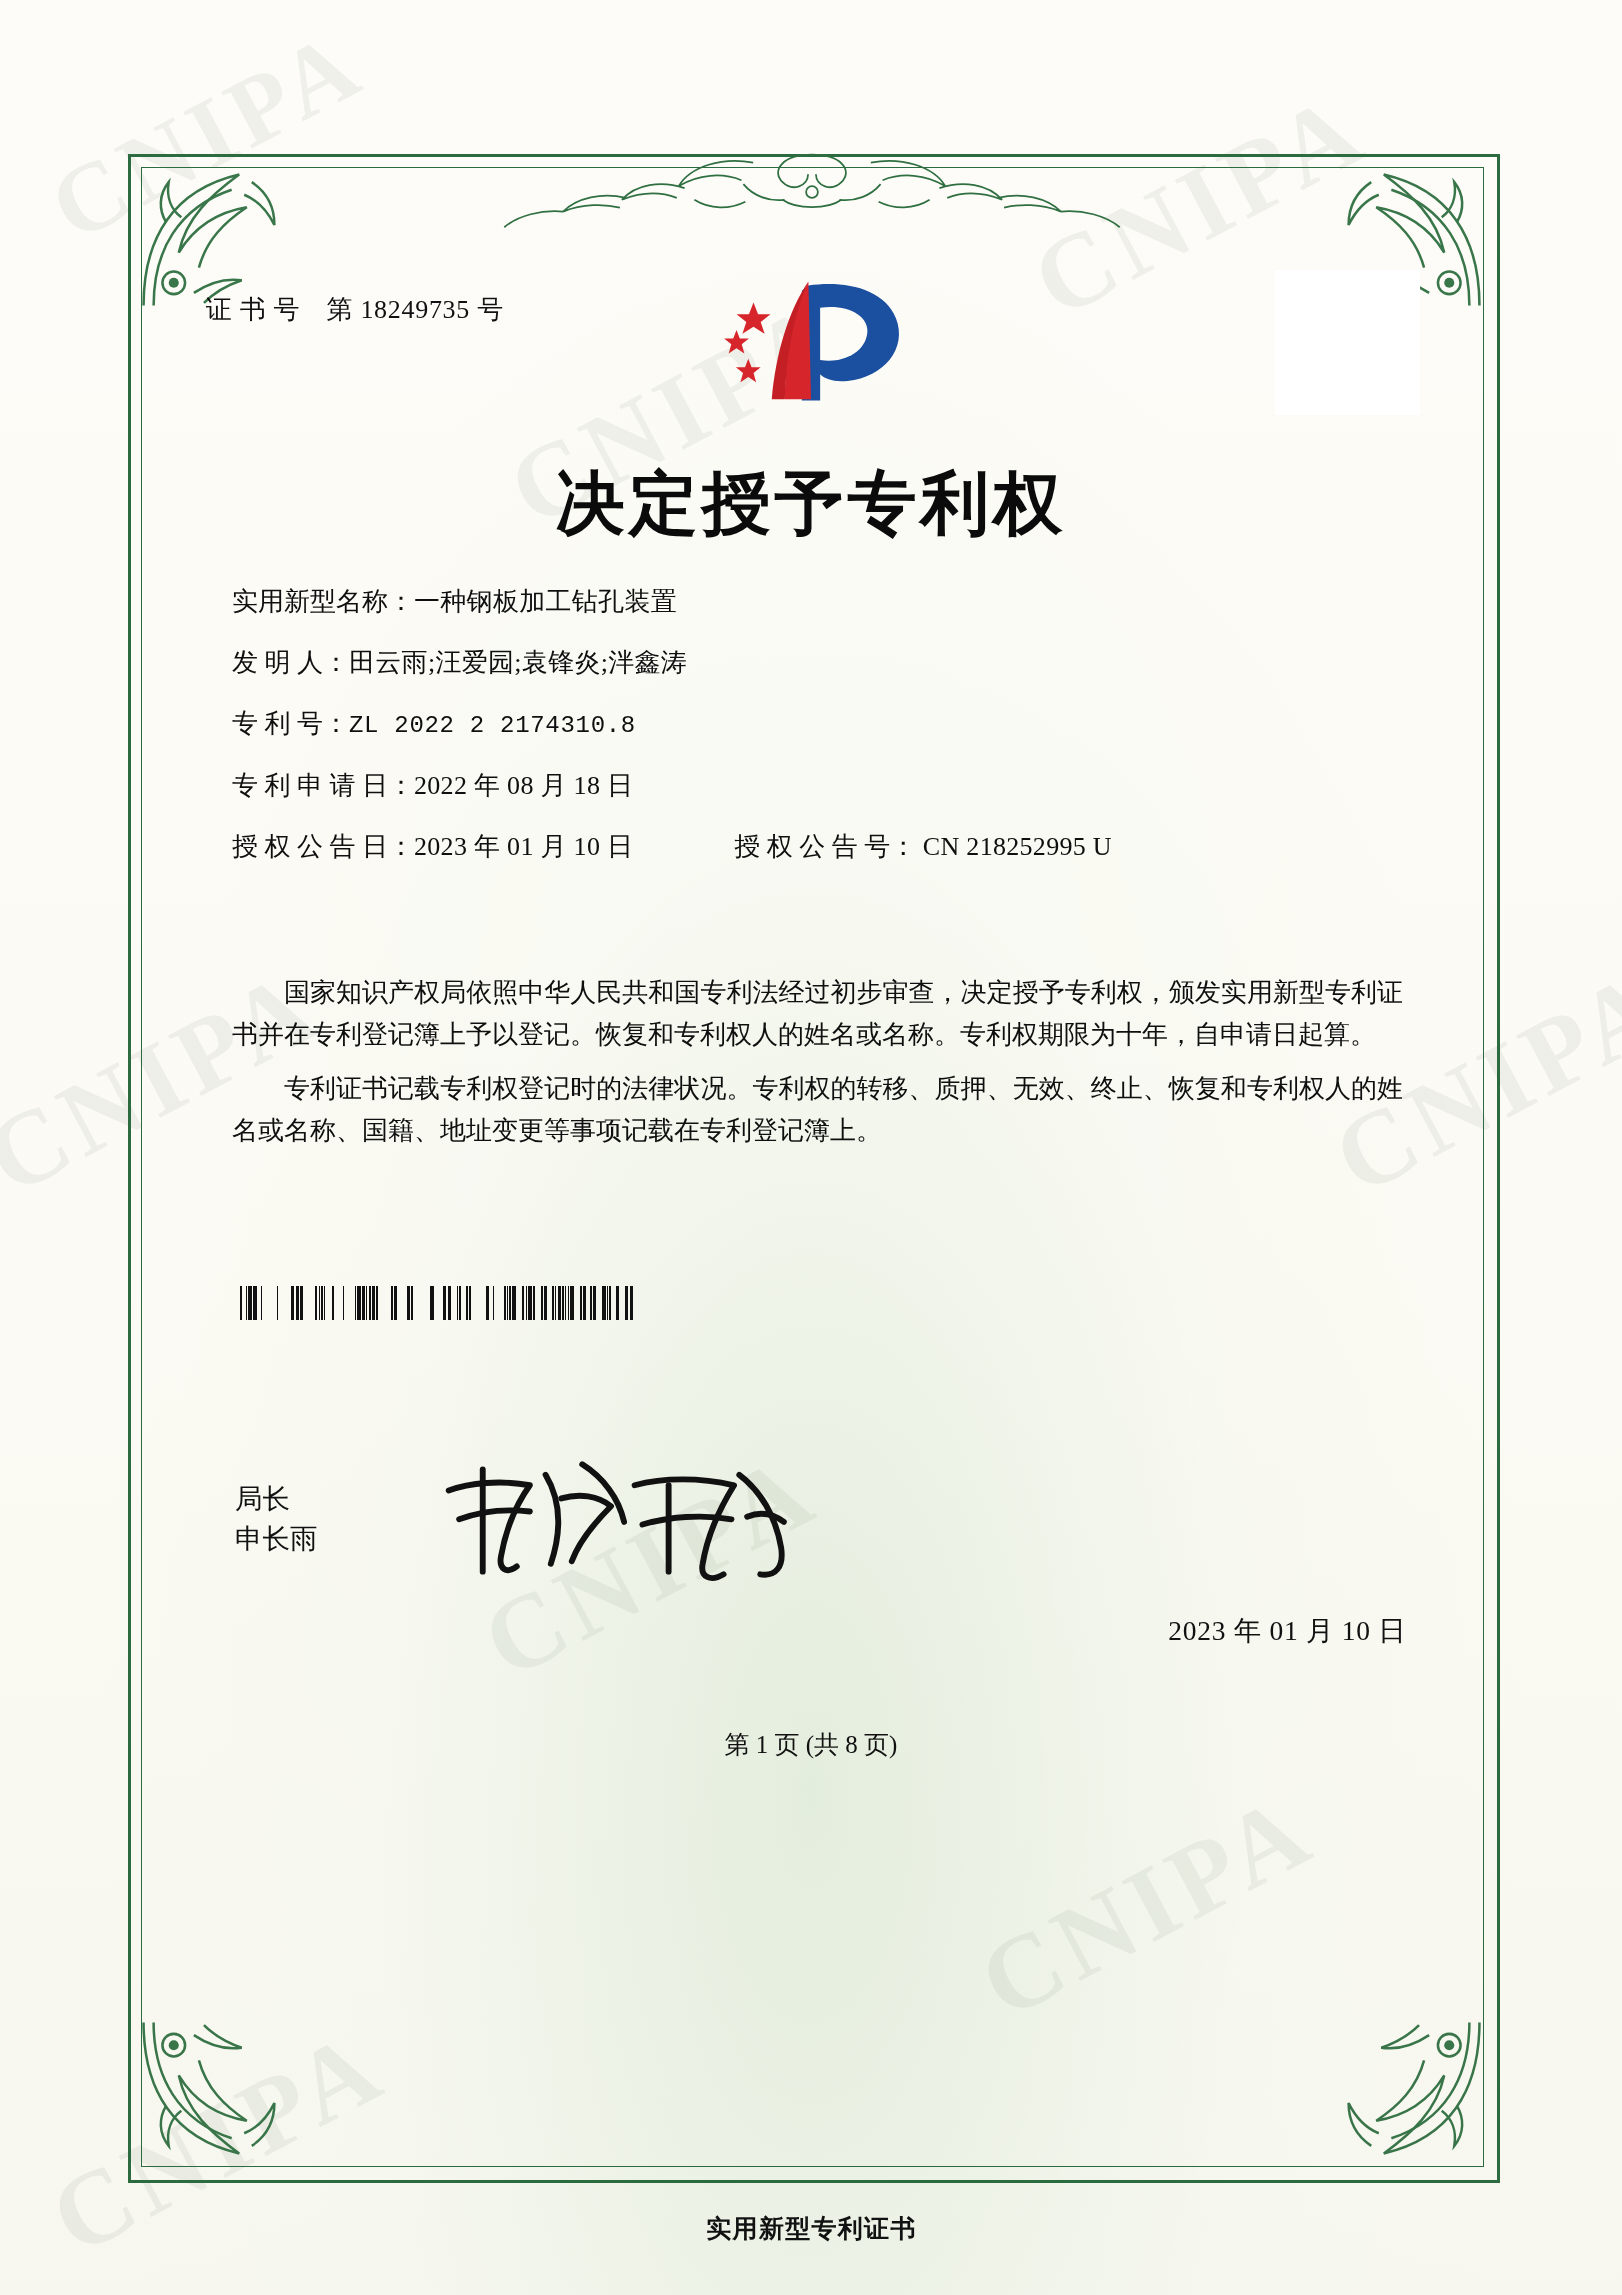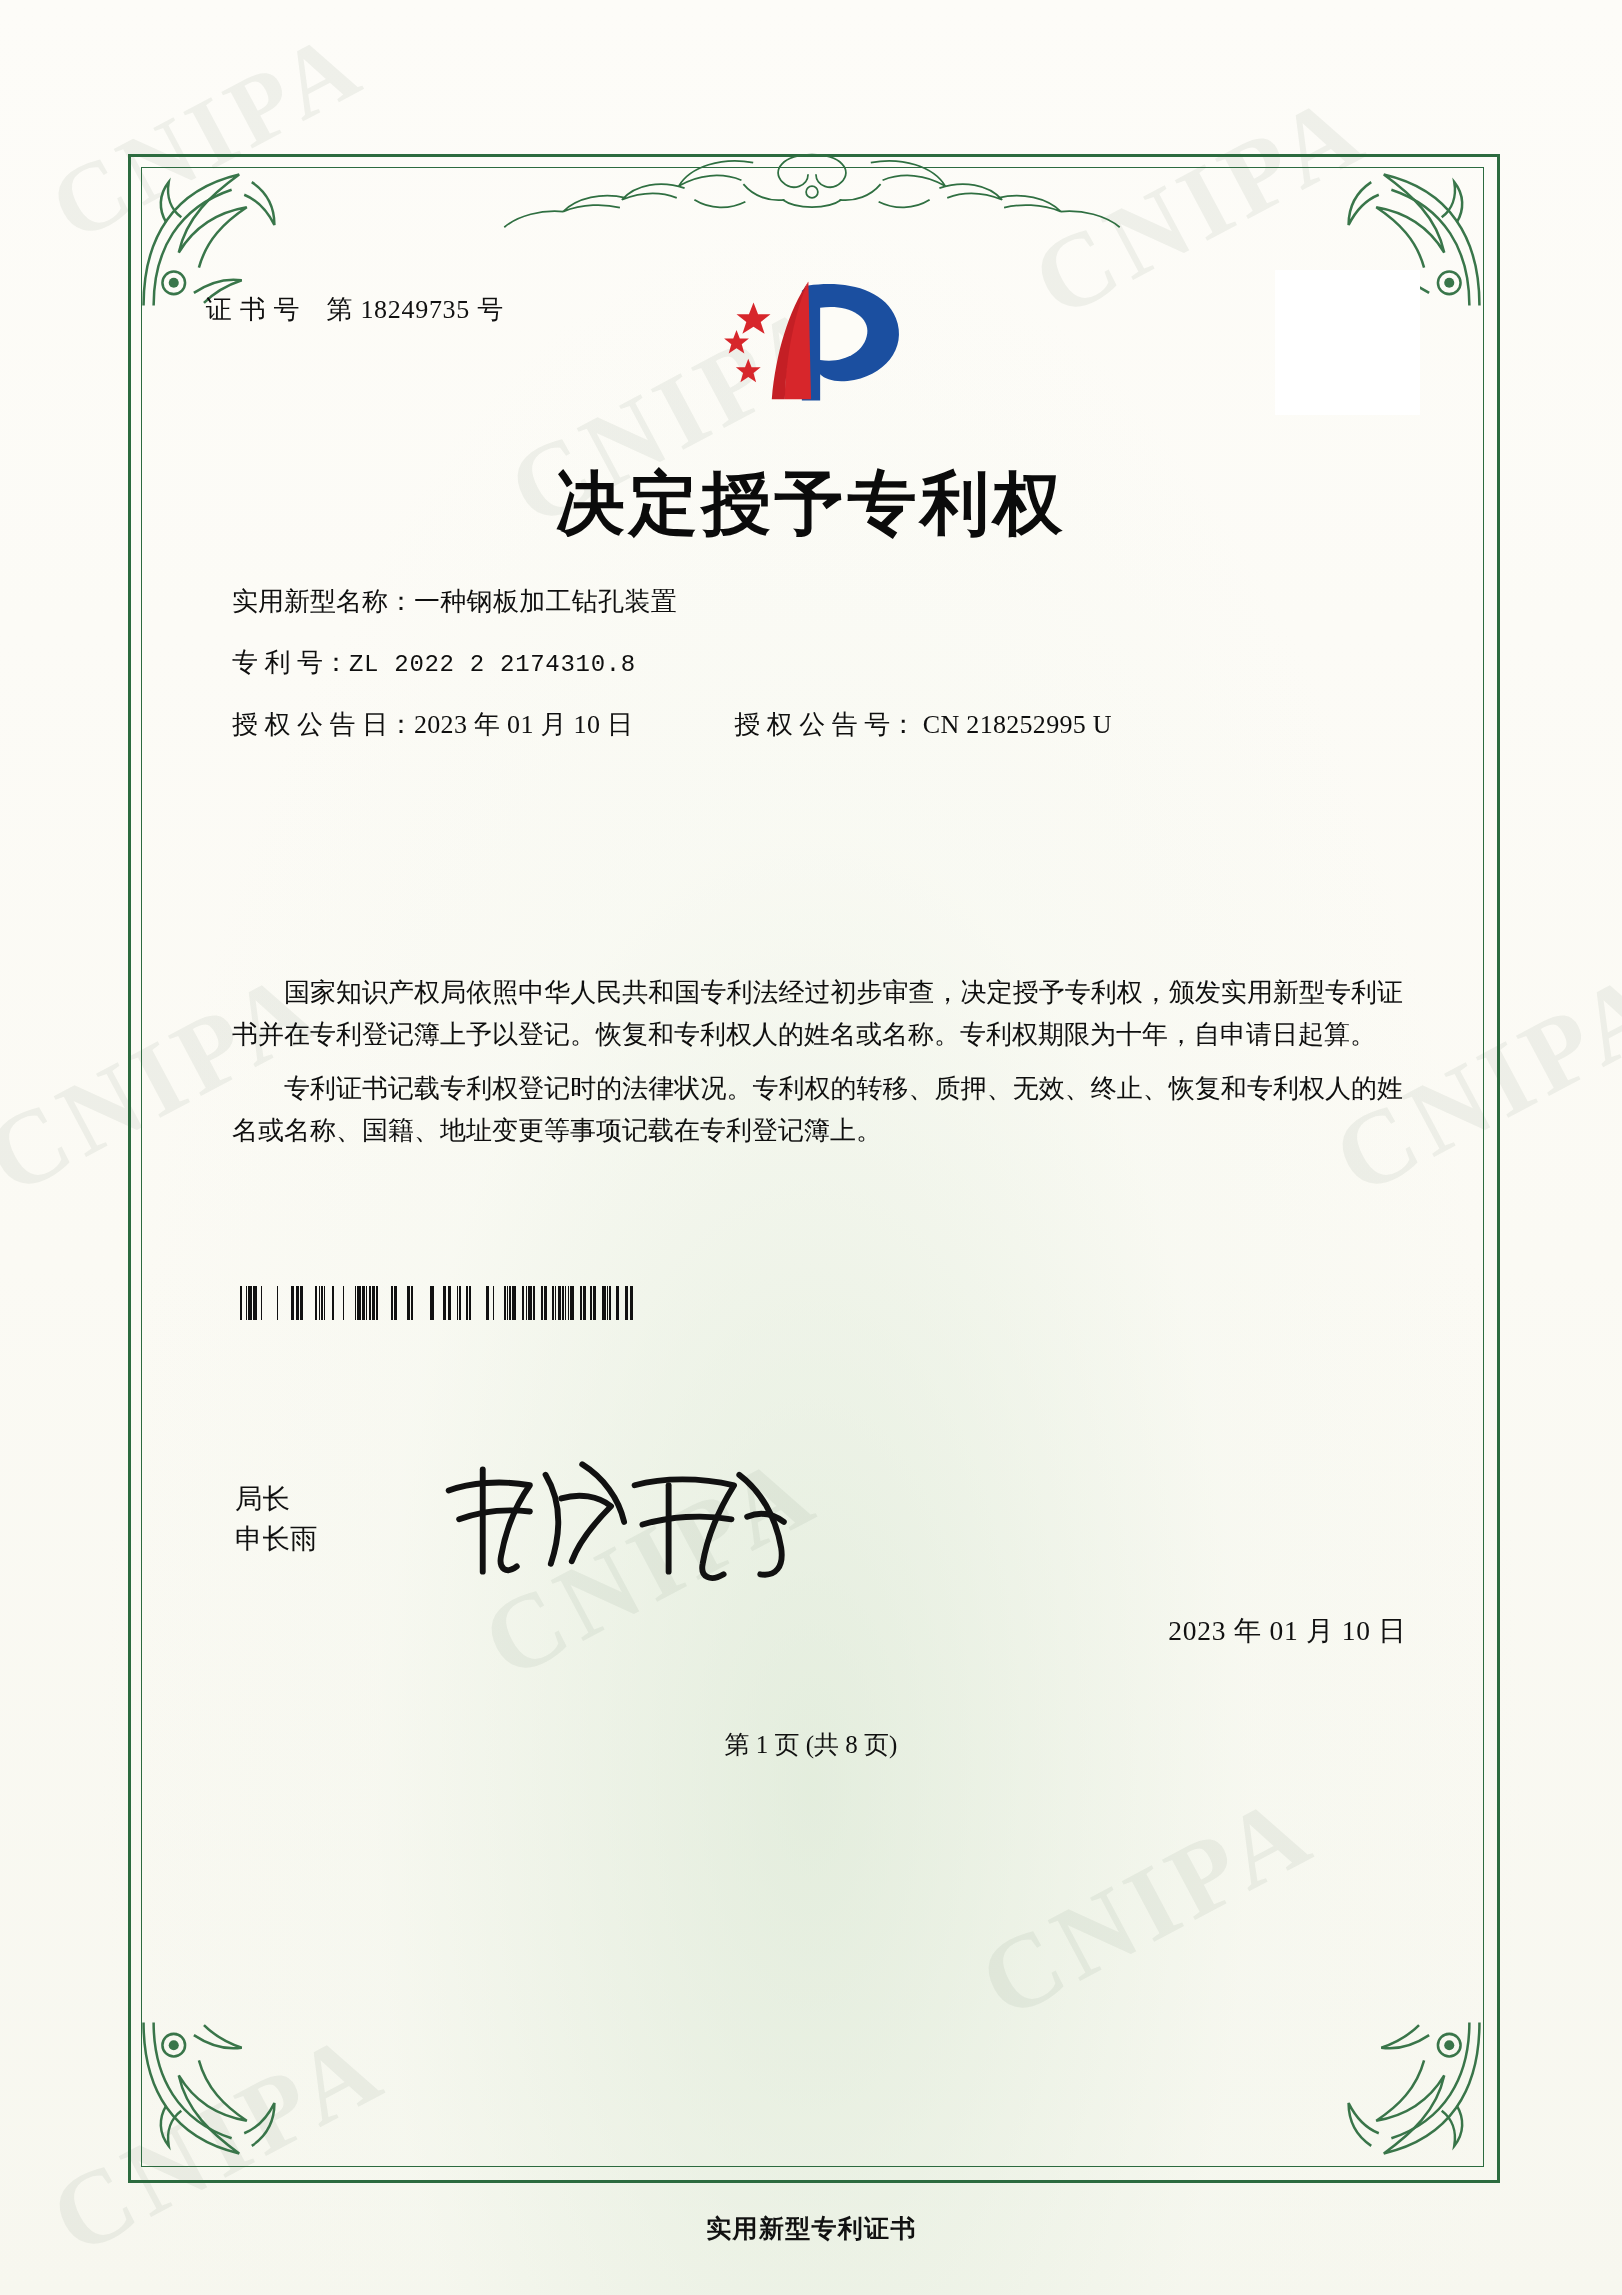--- a/index.html
+++ b/index.html
@@ -382,26 +382,34 @@
 
     <div class="title">决定授予专利权</div>
 
     <div class="fields">
 
       <div class="field-row">
         <span class="f-label">实用新型名称：</span>
         <span class="f-value">一种钢板加工钻孔装置</span>
       </div>
 
+      <div class="field-row">
+        <span class="f-label">发    明    人：</span>
+        <span class="f-value">田云雨;汪爱园;袁锋炎;泮鑫涛</span>
+      </div>
 
       <div class="field-row">
         <span class="f-label">专    利    号：</span>
         <span class="f-value mono">ZL 2022 2 2174310.8</span>
       </div>
 
+      <div class="field-row">
+        <span class="f-label">专 利 申 请 日：</span>
+        <span class="f-value">2022 年 08 月 18 日</span>
+      </div>
 
 
 
       <div class="field-row row-two-col" style="margin-bottom:0;">
         <span class="f-label">授 权 公 告 日：</span>
         <span class="f-value">2023 年 01 月 10 日</span>
         <span class="col-right">
           <span class="f-label">授 权 公 告 号：</span>
           <span class="f-value">CN 218252995 U</span>
         </span>

